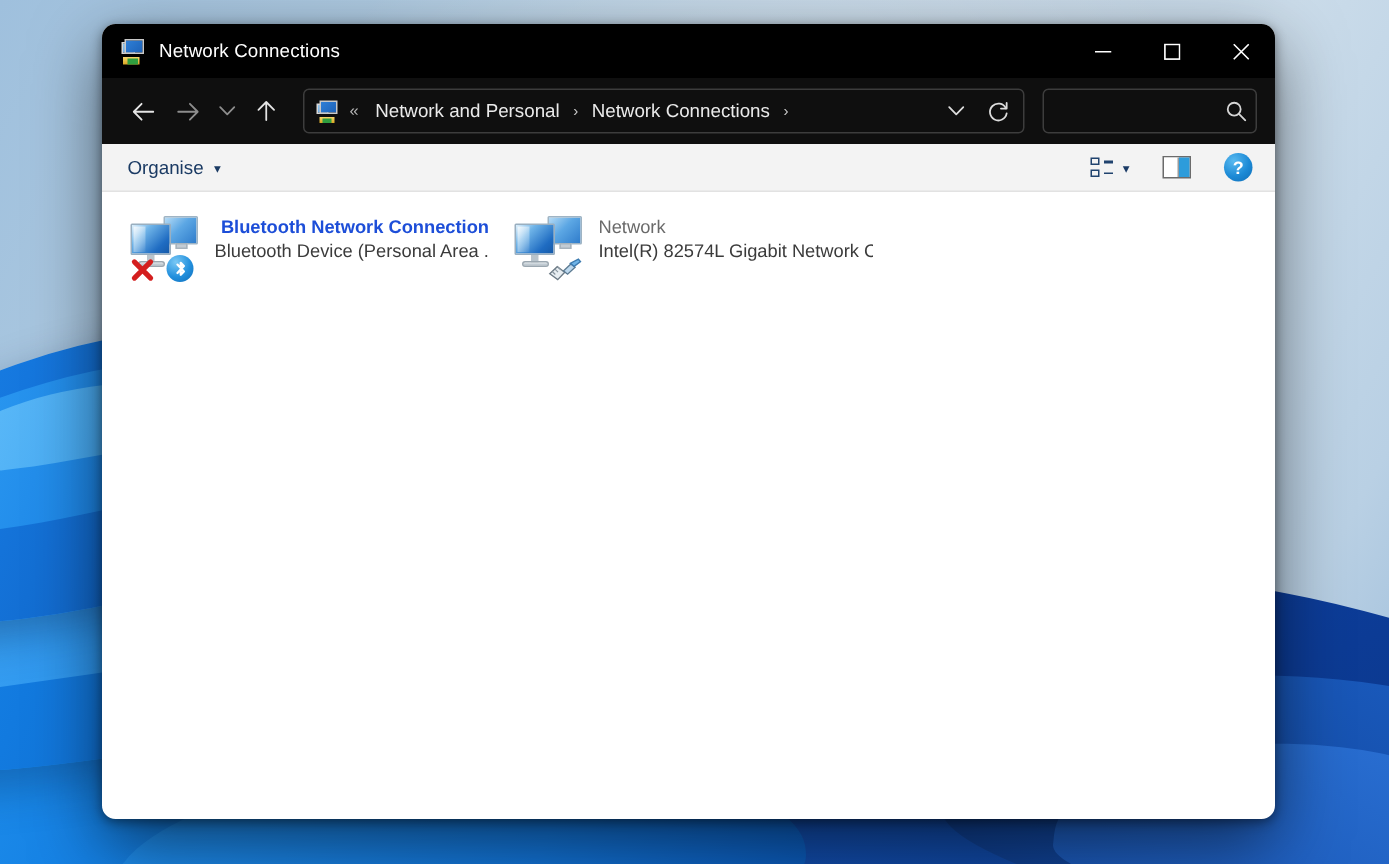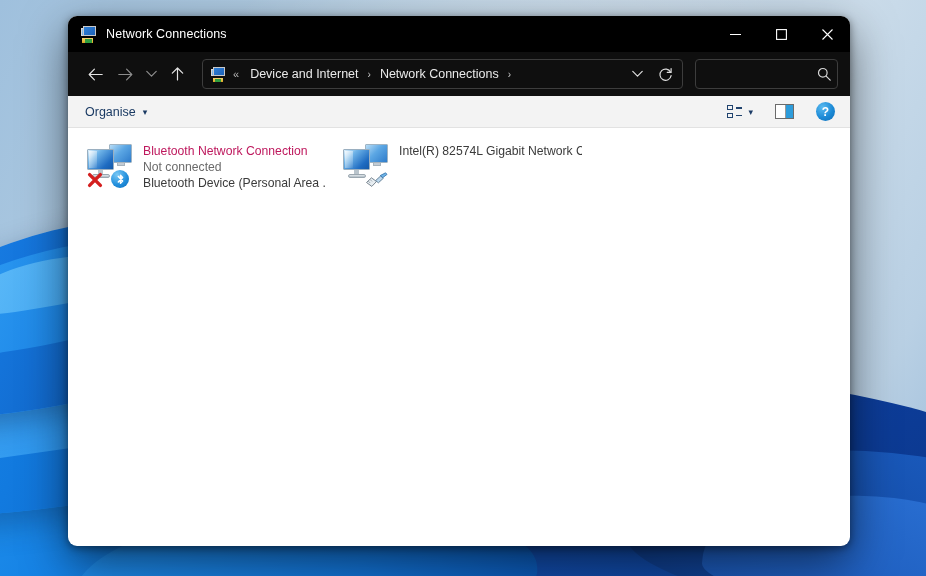--- a/index.html
+++ b/index.html
@@ -281,22 +281,22 @@
     border-radius: 50%;
     background: radial-gradient(circle at 34% 26%, #79c8f5 0%, #2390dd 55%, #0d6cba 100%);
     display: flex; align-items: center; justify-content: center;
   }
   .badge-rj {
     position: absolute; right: 2px; bottom: -1px; width: 24px; height: 18px;
   }
 
   .conn-text { padding-top: 1px; min-width: 0; }
   .conn-name {
-    font-size: 12.2px; color: #be185d; font-weight: normal;
-    line-height: 16px; white-space: nowrap; overflow: hidden;
+    font-size: 12.2px; color: #1d4ed8; font-weight: bold;
+    line-height: 16px; white-space: nowrap; overflow: hidden; text-align: right;
   }
   .conn-status {
     font-size: 12.2px; color: #6a6a6a; line-height: 16px;
     white-space: nowrap; overflow: hidden;
   }
   .conn-device {
     font-size: 12.2px; color: #3b3b3b; line-height: 16px;
     white-space: nowrap; overflow: hidden;
   }
 
@@ -399,21 +399,21 @@
     </div>
 
     <div class="addressbar">
       <div class="ab-icon">
         <div class="ti-mon2"></div>
         <div class="ti-mon"></div>
         <div class="ti-base"></div>
         <div class="ti-green"></div>
       </div>
       <span class="crumb-sep-dbl">«</span>
-      <span class="crumb">Device and Internet</span>
+      <span class="crumb">Network and Personal</span>
       <span class="crumb-arrow">›</span>
       <span class="crumb">Network Connections</span>
       <span class="crumb-arrow">›</span>
       <div class="ab-spacer"></div>
       <div class="ab-btn">
         <svg width="11" height="8" viewBox="0 0 11 8">
           <path d="M0.8 1.4 L5.5 6.2 L10.2 1.4" fill="none" stroke="currentColor" stroke-width="1.2" stroke-linecap="round" stroke-linejoin="round"></path>
         </svg>
       </div>
       <div class="ab-btn refresh-btn">
@@ -481,21 +481,20 @@
           </svg>
         </div>
         <div class="badge-bt">
           <svg width="11" height="13" viewBox="0 0 11 13">
             <path d="M3.3 3.4 L7.6 8.0 L5.5 10.2 V2.2 L7.6 4.4 L3.3 9.0" fill="none" stroke="#ffffff" stroke-width="1.5" stroke-linecap="round" stroke-linejoin="round"></path>
           </svg>
         </div>
       </div>
       <div class="conn-text">
         <div class="conn-name">Bluetooth Network Connection</div>
-        <div class="conn-status">Not connected</div>
         <div class="conn-device">Bluetooth Device (Personal Area ...</div>
       </div>
     </div>
 
     <div class="conn-item">
       <div class="net-icon">
         <div class="mon-back"></div>
         <div class="mon-back-stand"></div>
         <div class="mon-front"></div>
         <div class="mon-front-glare"></div>
@@ -504,20 +503,21 @@
         <div class="badge-rj">
           <svg width="24" height="18" viewBox="0 0 24 18">
             <path d="M2.5 11.5 L7.5 6.8 L12.5 10.5 L7.8 15.4 Z" fill="#e8eef2" stroke="#6d7b86" stroke-width="0.9"></path>
             <path d="M4.2 10.0 L6.2 12.0 M6.0 8.4 L8.0 10.4 M7.8 6.9 L9.8 8.9" stroke="#8a97a1" stroke-width="0.8"></path>
             <path d="M11.6 9.6 L16.6 5.0 L19.4 7.2 L14.4 11.8 Z" fill="#bcd8ee" stroke="#5d7b92" stroke-width="0.9"></path>
             <path d="M16.2 4.6 L21.6 1.8 L23.0 3.4 L18.8 6.6 Z" fill="#6fb4e8" stroke="#3d7bb0" stroke-width="0.9"></path>
           </svg>
         </div>
       </div>
       <div class="conn-text">
+        <div class="conn-status">Network</div>
         <div class="conn-device">Intel(R) 82574L Gigabit Network C...</div>
       </div>
     </div>
 
   </div>
 
 
 </div>
 
 </body></html>

